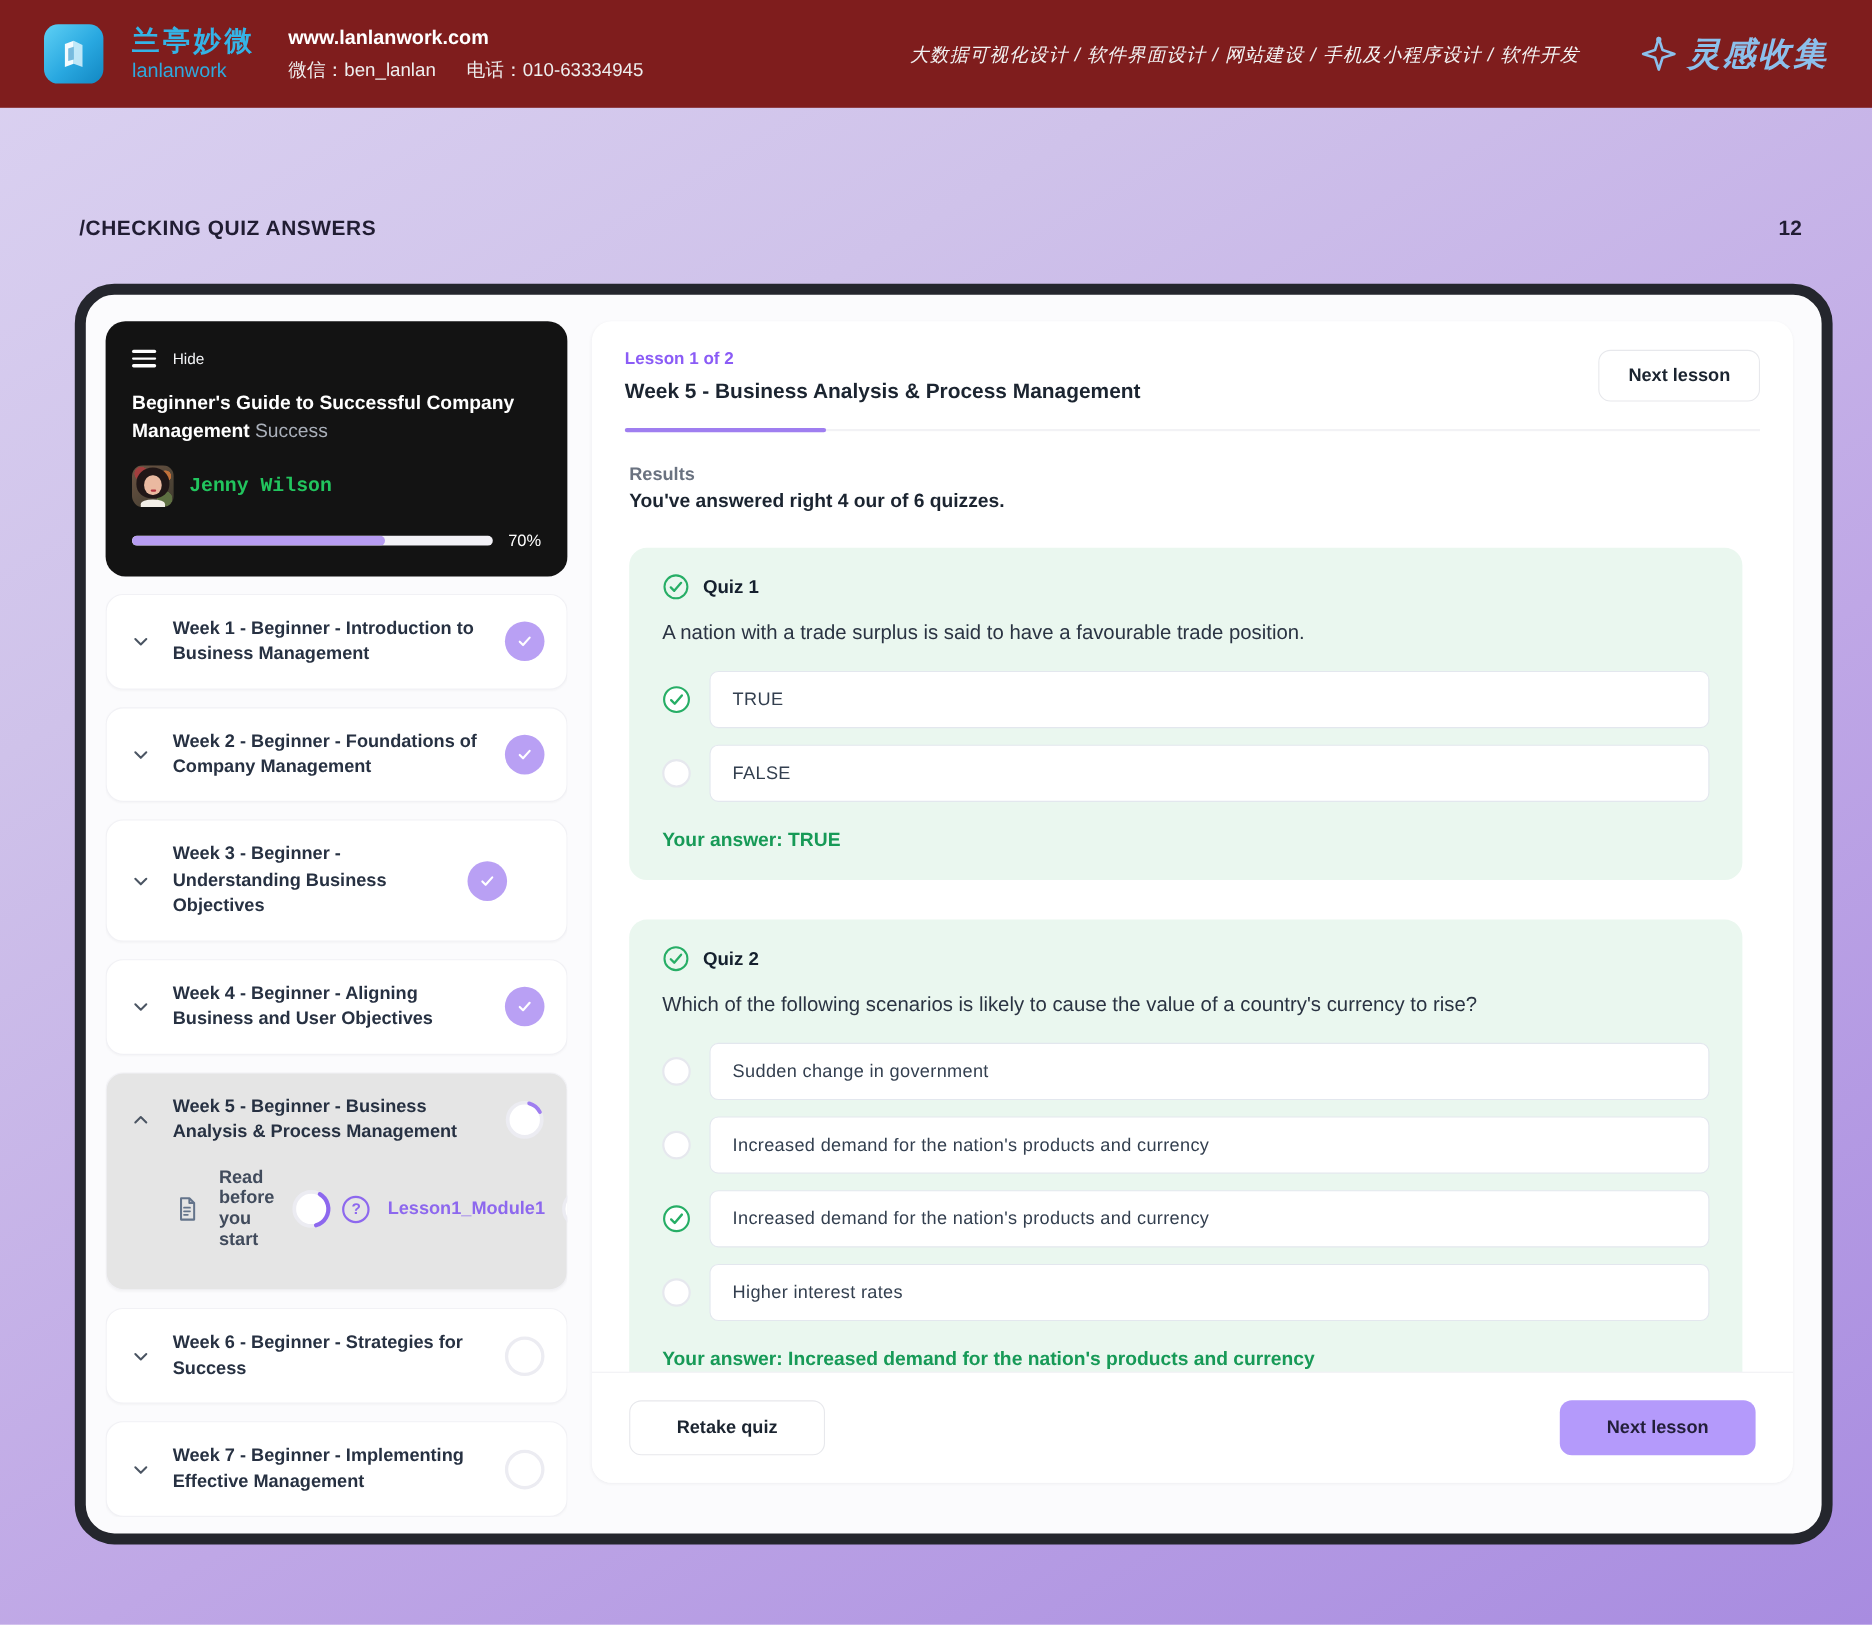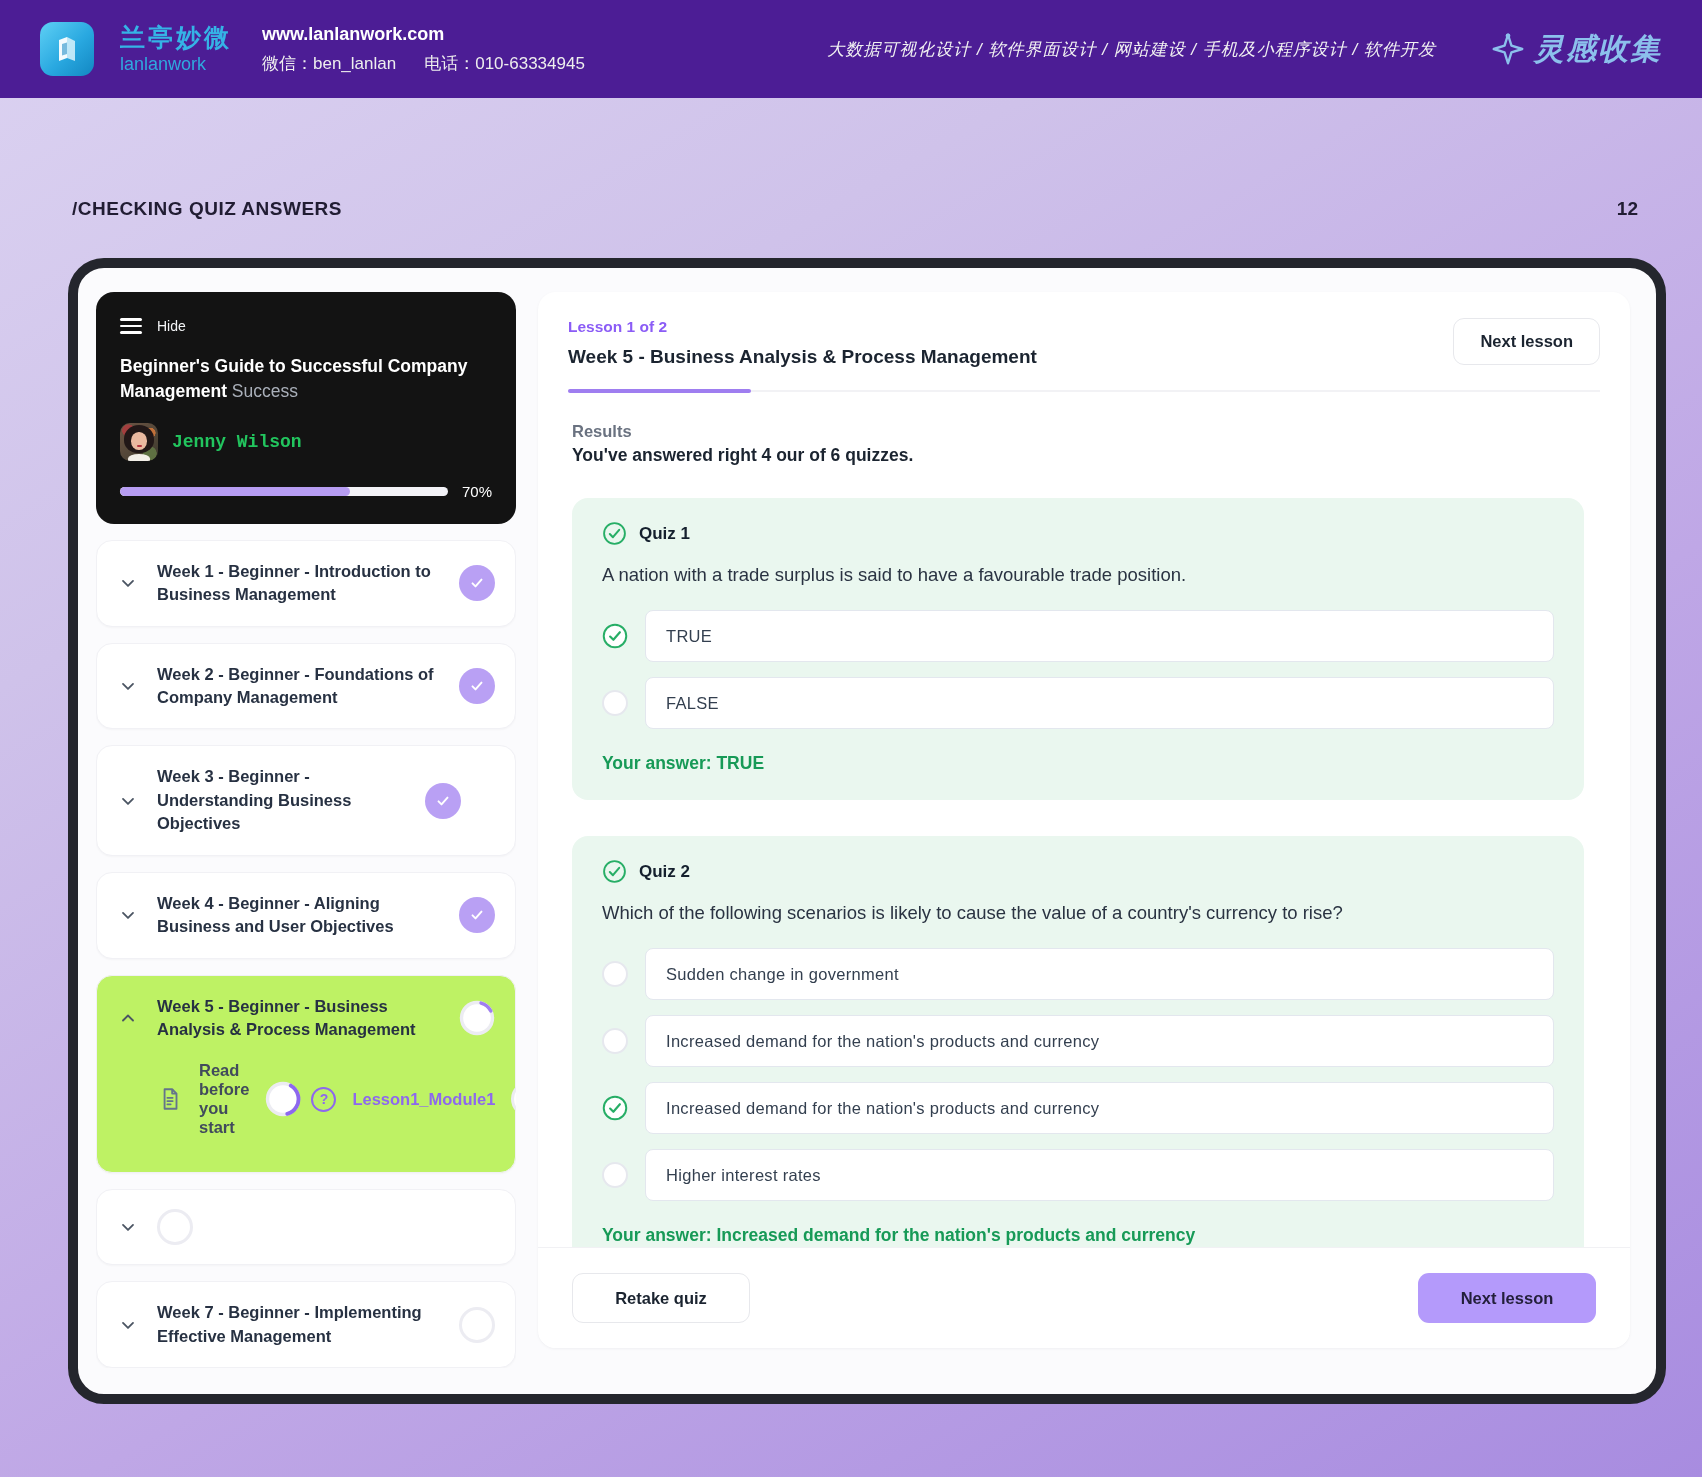--- a/index.html
+++ b/index.html
@@ -4,21 +4,21 @@
 <style>
   * { margin:0; padding:0; box-sizing:border-box; }
   html,body { width:1702px; height:1477px; }
   body {
     font-family:"Liberation Sans", sans-serif;
     background:linear-gradient(150deg,#dbd2f1 0%,#cfc2ea 28%,#bfa7e6 62%,#a88ce0 100%);
     position:relative; overflow:hidden; color:#1b2430;
   }
 
   
-  .topbar { height:98px; background:#4c1d95; display:flex; align-items:center; padding:0 40px; gap:26px; }
+  .topbar { height:98px; background:#7f1d1d; display:flex; align-items:center; padding:0 40px; gap:26px; }
   .logo-box { width:54px; height:54px; border-radius:13px;
     background:linear-gradient(135deg,#5ed0f5 0%,#29a8e0 55%,#1287c2 100%);
     display:grid; place-items:center; flex:0 0 auto; }
   .brand-col { display:flex; flex-direction:column; line-height:1.15; }
   .brand-cn { color:#35b3e6; font-size:25px; font-weight:700; letter-spacing:3px; }
   .brand-en { color:#2fa9de; font-size:18px; margin-top:2px; }
   .contact-col { display:flex; flex-direction:column; gap:7px; margin-left:4px; }
   .contact-top { color:#fff; font-size:18px; font-weight:700; }
   .contact-bottom { color:#eee; font-size:17px; display:flex; gap:28px; }
   .services { margin-left:auto; color:#f2f2f2; font-size:17px; font-style:italic; letter-spacing:1px; white-space:nowrap; }
@@ -55,21 +55,21 @@
   .avatar .collar { position:absolute; left:8px; bottom:-2px; width:22px; height:9px; border-radius:50% 50% 0 0; background:#f3efe8; }
   .instr-name { font-size:18px; font-weight:700; color:#22c55e;font-family:Liberation Mono, monospace; }
   .prog-row { display:flex; align-items:center; gap:14px; margin-top:22px; }
   .prog-track { flex:1; height:9px; border-radius:6px; background:#f3f2f7; overflow:hidden; }
   .prog-fill { height:100%; border-radius:6px; background:#b79df2; }
   .prog-label { font-size:15px; color:#fff; font-weight:500; }
 
   .week-list { margin-top:16px; display:flex; flex-direction:column; gap:16px; overflow:hidden; }
   .week-card { background:#fff; border:1px solid #f1f1f5; border-radius:16px; padding:19px 20px;
     display:flex; align-items:center; gap:18px; box-shadow:0 1px 2px rgba(20,24,40,.03); cursor:pointer; }
-  .week-card.open { background:#bef264; flex-direction:column; align-items:stretch; gap:0; }
+  .week-card.open { background:#e5e5e5; flex-direction:column; align-items:stretch; gap:0; }
   .week-head { display:flex; align-items:center; gap:18px; }
   .chev { width:22px; height:22px; flex:0 0 auto; display:grid; place-items:center; }
   .week-label { flex:1; font-size:16.5px; font-weight:600; color:#273142; line-height:1.42; }
   .st { width:36px; height:36px; border-radius:50%; flex:0 0 auto; display:grid; place-items:center; }
   .st.done { background:#b9a0f4; }
   .st.empty { background:#fff; border:3px solid #ececf2; }
   .sub-rows { padding:10px 0 6px 40px; display:flex; flex-direction:row; gap:10px; }
   .sub-row { display:flex; align-items:center; gap:16px; padding:10px 0; cursor:pointer; }
   .sub-label { flex:1; font-size:16.5px; font-weight:600; color:#414b5c; }
   .sub-label.purple { color:#8d68ee; }
@@ -274,20 +274,21 @@
           </div>
         </div>
       </div>
 
       <div class="week-card">
         <span class="chev">
           <svg width="20" height="20" viewBox="0 0 24 24">
               <path d="M6 9.5l6 6 6-6" fill="none" stroke="#4b5563" stroke-width="2.2" stroke-linecap="round" stroke-linejoin="round"></path>
             </svg>
         </span>
+        <span class="week-label">Week 6 - Beginner - Strategies for Success</span>
         <span class="st empty"></span>
       </div>
 
       <div class="week-card">
         <span class="chev">
           <svg width="20" height="20" viewBox="0 0 24 24">
               <path d="M6 9.5l6 6 6-6" fill="none" stroke="#4b5563" stroke-width="2.2" stroke-linecap="round" stroke-linejoin="round"></path>
             </svg>
         </span>
         <span class="week-label">Week 7 - Beginner - Implementing Effective Management</span>

